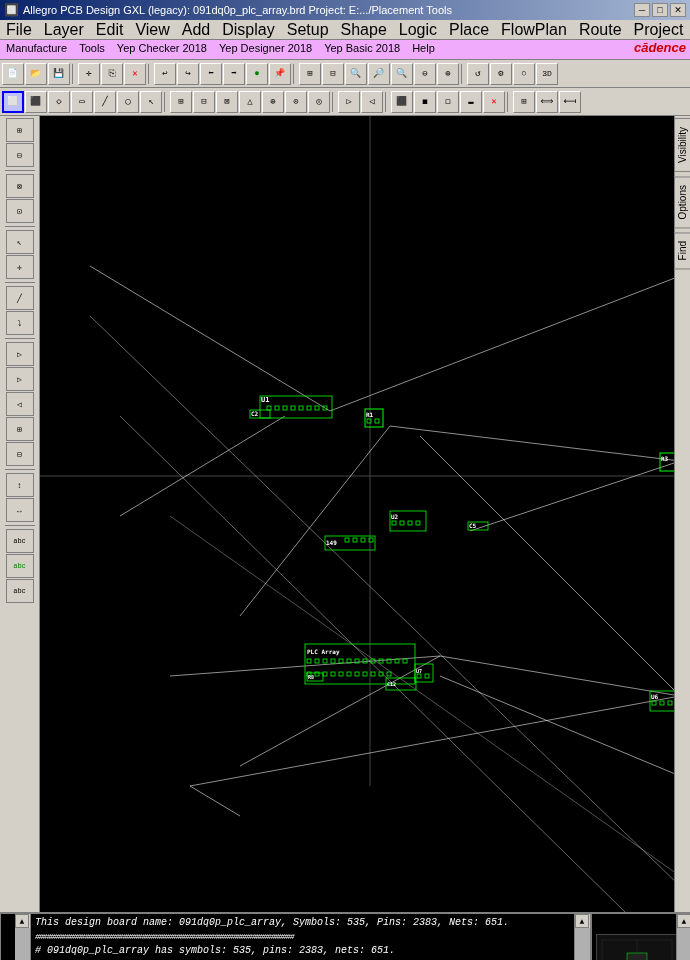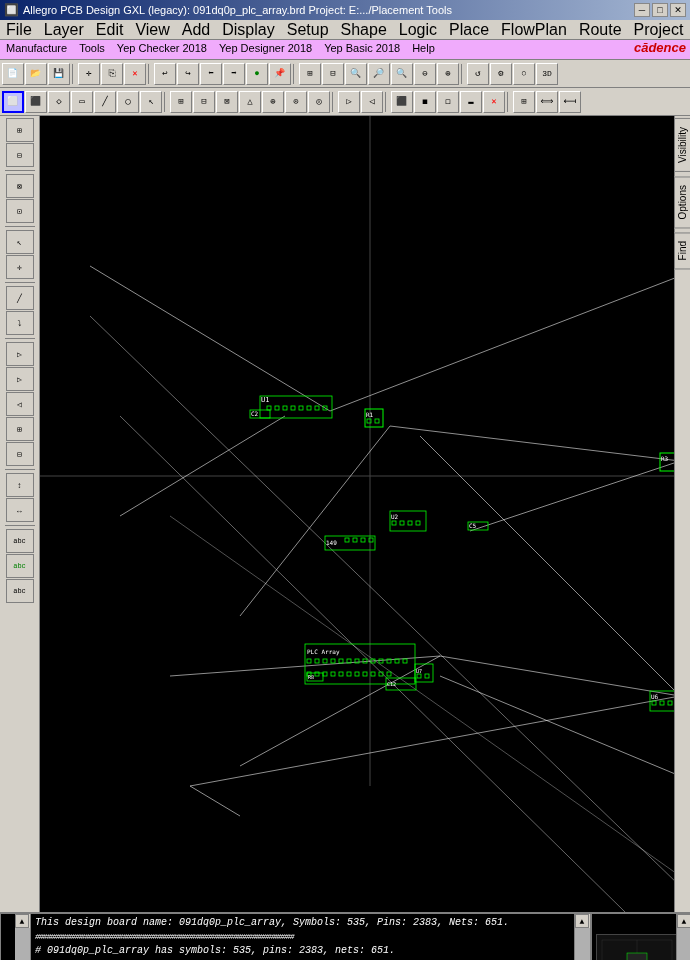--- a/index.html
+++ b/index.html
@@ -112,20 +112,21 @@
       font-size: 8px; cursor: pointer;
     }
     .side-sep { width: 30px; height: 1px; background: #808080; margin: 2px 0; }
     
     
     #canvas-area {
       flex: 1;
       background: #1d4ed8;
       position: relative;
       overflow: hidden;
+      font-weight: bold;
     }
     
     
     #right-sidebar {
       width: 16px;
       background: #d4d0c8;
       border-left: 1px solid #808080;
       display: flex;
       flex-direction: column;
       align-items: center;

